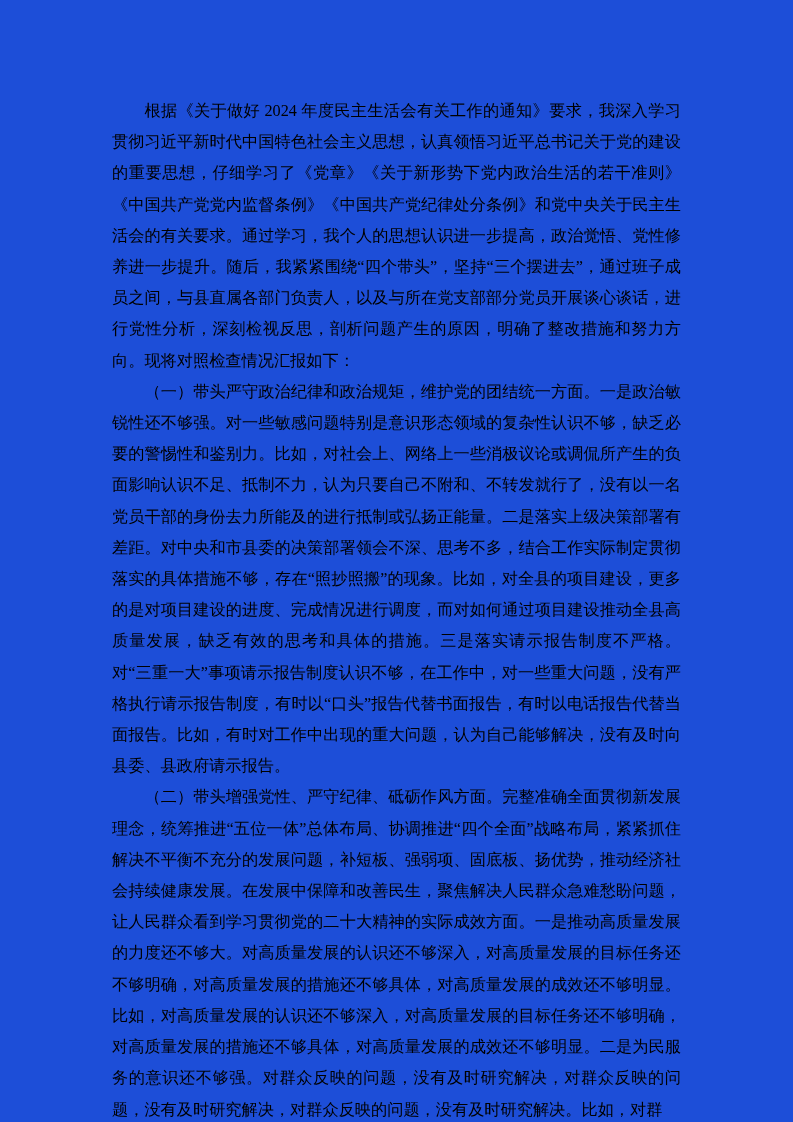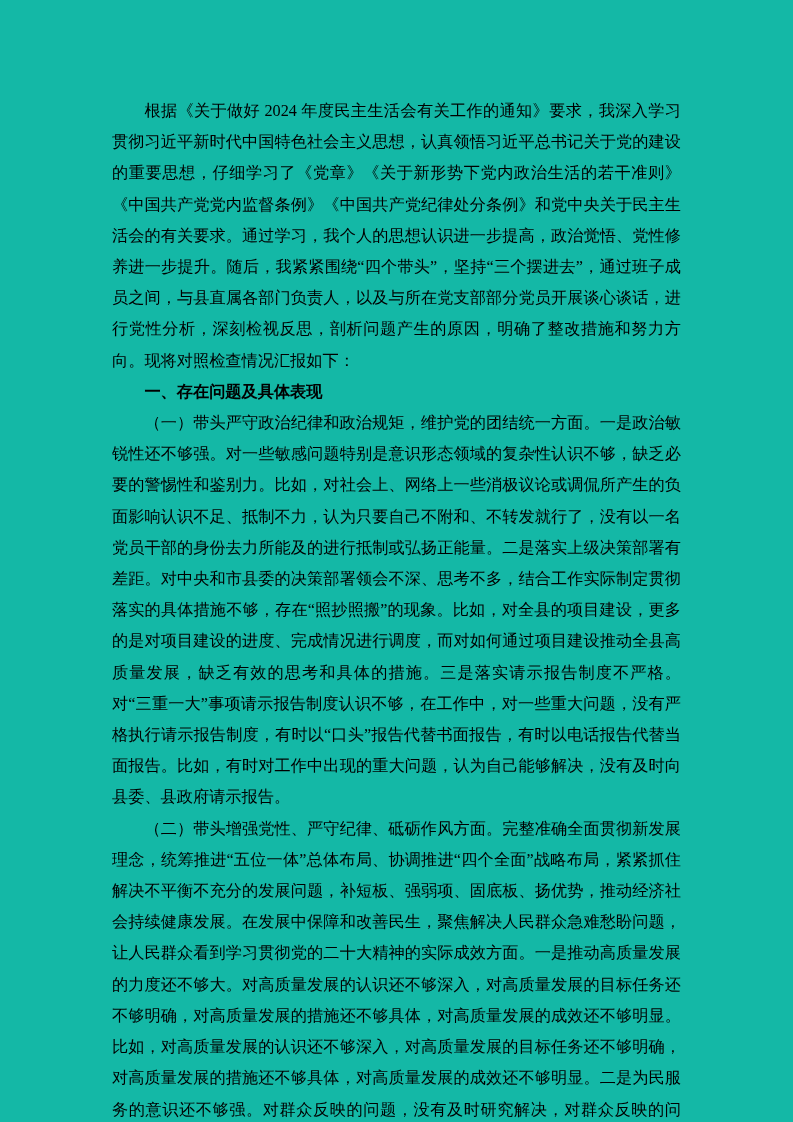--- a/index.html
+++ b/index.html
@@ -12,21 +12,21 @@
     height: 1122px;
     font-family: "Liberation Serif", "DejaVu Serif", serif;
     color: #000000;
   }
   .page {
     position: relative;
     width: 793px;
     height: 1122px;
     box-sizing: border-box;
     padding: 96px 112px 80px 112px;
-    background: #14b8a6;
+    background: #1d4ed8;
   }
   .doc-body {
     font-size: 16.2px;
     line-height: 31.2px;
     text-align: justify;
     text-justify: inter-ideograph;
   }
   .para {
     margin: 0;
     text-indent: 2em;
@@ -41,17 +41,16 @@
     line-height: 31.2px;
     text-align: left;
   }
 </style>
 </head>
 <body>
 
 <div class="page">
   <div class="doc-body">
     <p class="para">根据《关于做好 2024 年度民主生活会有关工作的通知》要求，我深入学习贯彻习近平新时代中国特色社会主义思想，认真领悟习近平总书记关于党的建设的重要思想，仔细学习了《党章》《关于新形势下党内政治生活的若干准则》《中国共产党党内监督条例》《中国共产党纪律处分条例》和党中央关于民主生活会的有关要求。通过学习，我个人的思想认识进一步提高，政治觉悟、党性修养进一步提升。随后，我紧紧围绕“四个带头”，坚持“三个摆进去”，通过班子成员之间，与县直属各部门负责人，以及与所在党支部部分党员开展谈心谈话，进行党性分析，深刻检视反思，剖析问题产生的原因，明确了整改措施和努力方向。现将对照检查情况汇报如下：</p>
-    <p class="heading">一、存在问题及具体表现</p>
     <p class="para">（一）带头严守政治纪律和政治规矩，维护党的团结统一方面。一是政治敏锐性还不够强。对一些敏感问题特别是意识形态领域的复杂性认识不够，缺乏必要的警惕性和鉴别力。比如，对社会上、网络上一些消极议论或调侃所产生的负面影响认识不足、抵制不力，认为只要自己不附和、不转发就行了，没有以一名党员干部的身份去力所能及的进行抵制或弘扬正能量。二是落实上级决策部署有差距。对中央和市县委的决策部署领会不深、思考不多，结合工作实际制定贯彻落实的具体措施不够，存在“照抄照搬”的现象。比如，对全县的项目建设，更多的是对项目建设的进度、完成情况进行调度，而对如何通过项目建设推动全县高质量发展，缺乏有效的思考和具体的措施。三是落实请示报告制度不严格。对“三重一大”事项请示报告制度认识不够，在工作中，对一些重大问题，没有严格执行请示报告制度，有时以“口头”报告代替书面报告，有时以电话报告代替当面报告。比如，有时对工作中出现的重大问题，认为自己能够解决，没有及时向县委、县政府请示报告。</p>
     <p class="para">（二）带头增强党性、严守纪律、砥砺作风方面。完整准确全面贯彻新发展理念，统筹推进“五位一体”总体布局、协调推进“四个全面”战略布局，紧紧抓住解决不平衡不充分的发展问题，补短板、强弱项、固底板、扬优势，推动经济社会持续健康发展。在发展中保障和改善民生，聚焦解决人民群众急难愁盼问题，让人民群众看到学习贯彻党的二十大精神的实际成效方面。一是推动高质量发展的力度还不够大。对高质量发展的认识还不够深入，对高质量发展的目标任务还不够明确，对高质量发展的措施还不够具体，对高质量发展的成效还不够明显。比如，对高质量发展的认识还不够深入，对高质量发展的目标任务还不够明确，对高质量发展的措施还不够具体，对高质量发展的成效还不够明显。二是为民服务的意识还不够强。对群众反映的问题，没有及时研究解决，对群众反映的问题，没有及时研究解决，对群众反映的问题，没有及时研究解决。比如，对群</p>
   </div>
 </div>
 
 </body></html>

